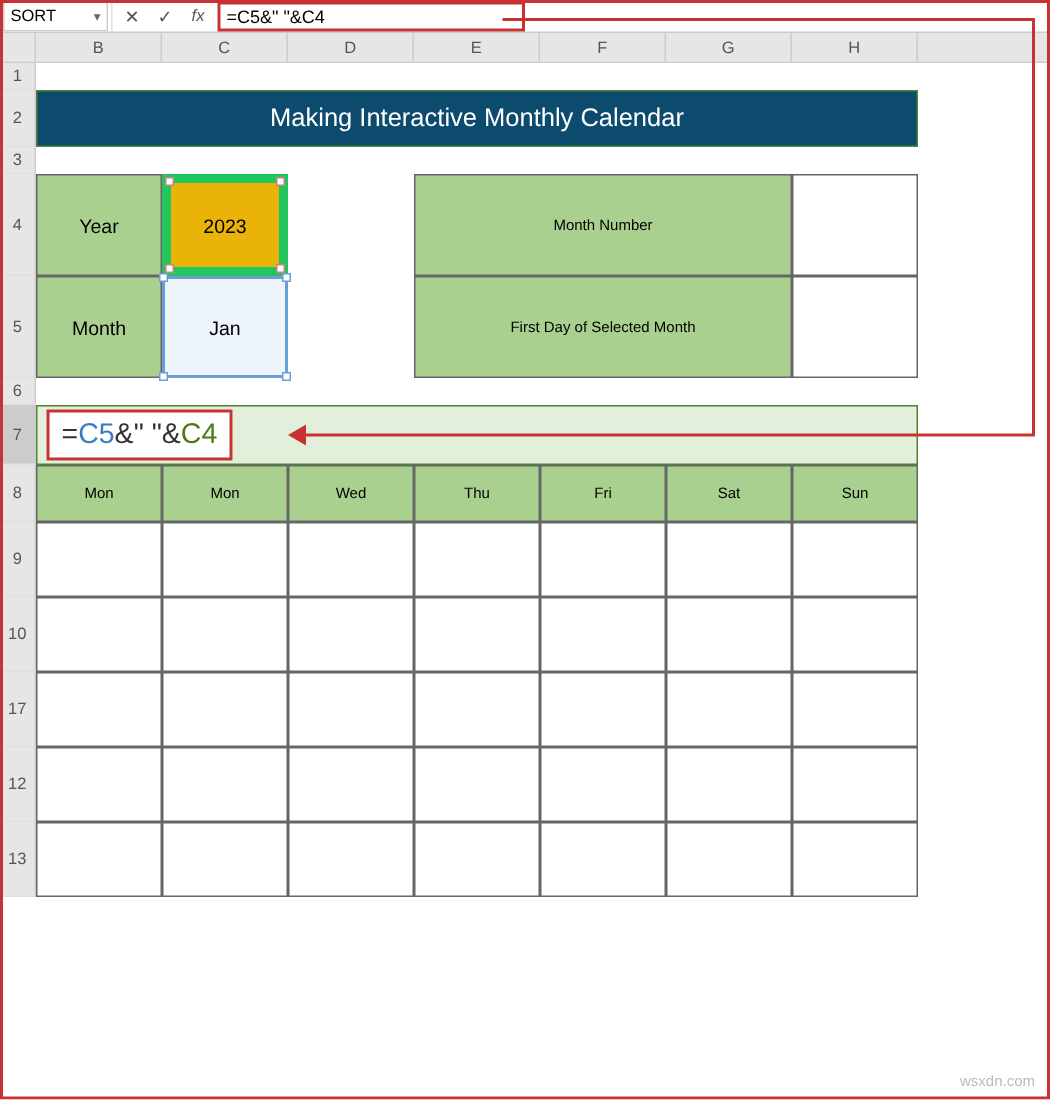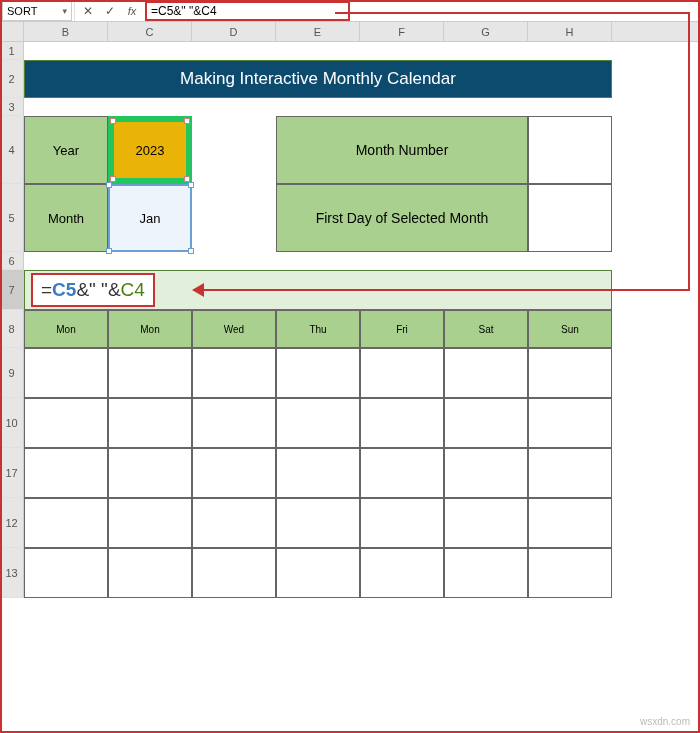--- a/index.html
+++ b/index.html
@@ -186,21 +186,21 @@
     .rt-row { display: flex; }
     .rt-label {
       width: 252px;
       height: 68px;
       background: #a9d08e;
       border: 1px solid #666;
       display: flex;
       align-items: center;
       justify-content: center;
       text-align: center;
-      font-size: 14px;
+      font-size: 10px;
     }
     .rt-val {
       width: 84px;
       height: 68px;
       border: 1px solid #666;
       background: #fff;
     }
 
     .formula-cell {
       position: absolute;
@@ -216,21 +216,21 @@
     }
     .formula-display {
       border: 2px solid #c83232;
       background: #fff;
       padding: 4px 8px;
       font-size: 19px;
       position: relative;
       z-index: 102;
     }
     .f-eq { color: #333; }
-    .f-c5 { color: #3a7cc4; font-weight: bold; }
+    .f-c5 { color: #3a7cc4; }
     .f-amp { color: #333; }
     .f-str { color: #333; }
     .f-c4 { color: #4d7c0f; text-align: right; }
 
     .day-header-row {
       position: absolute;
       top: 268px;
       left: 0;
       display: flex;
     }

